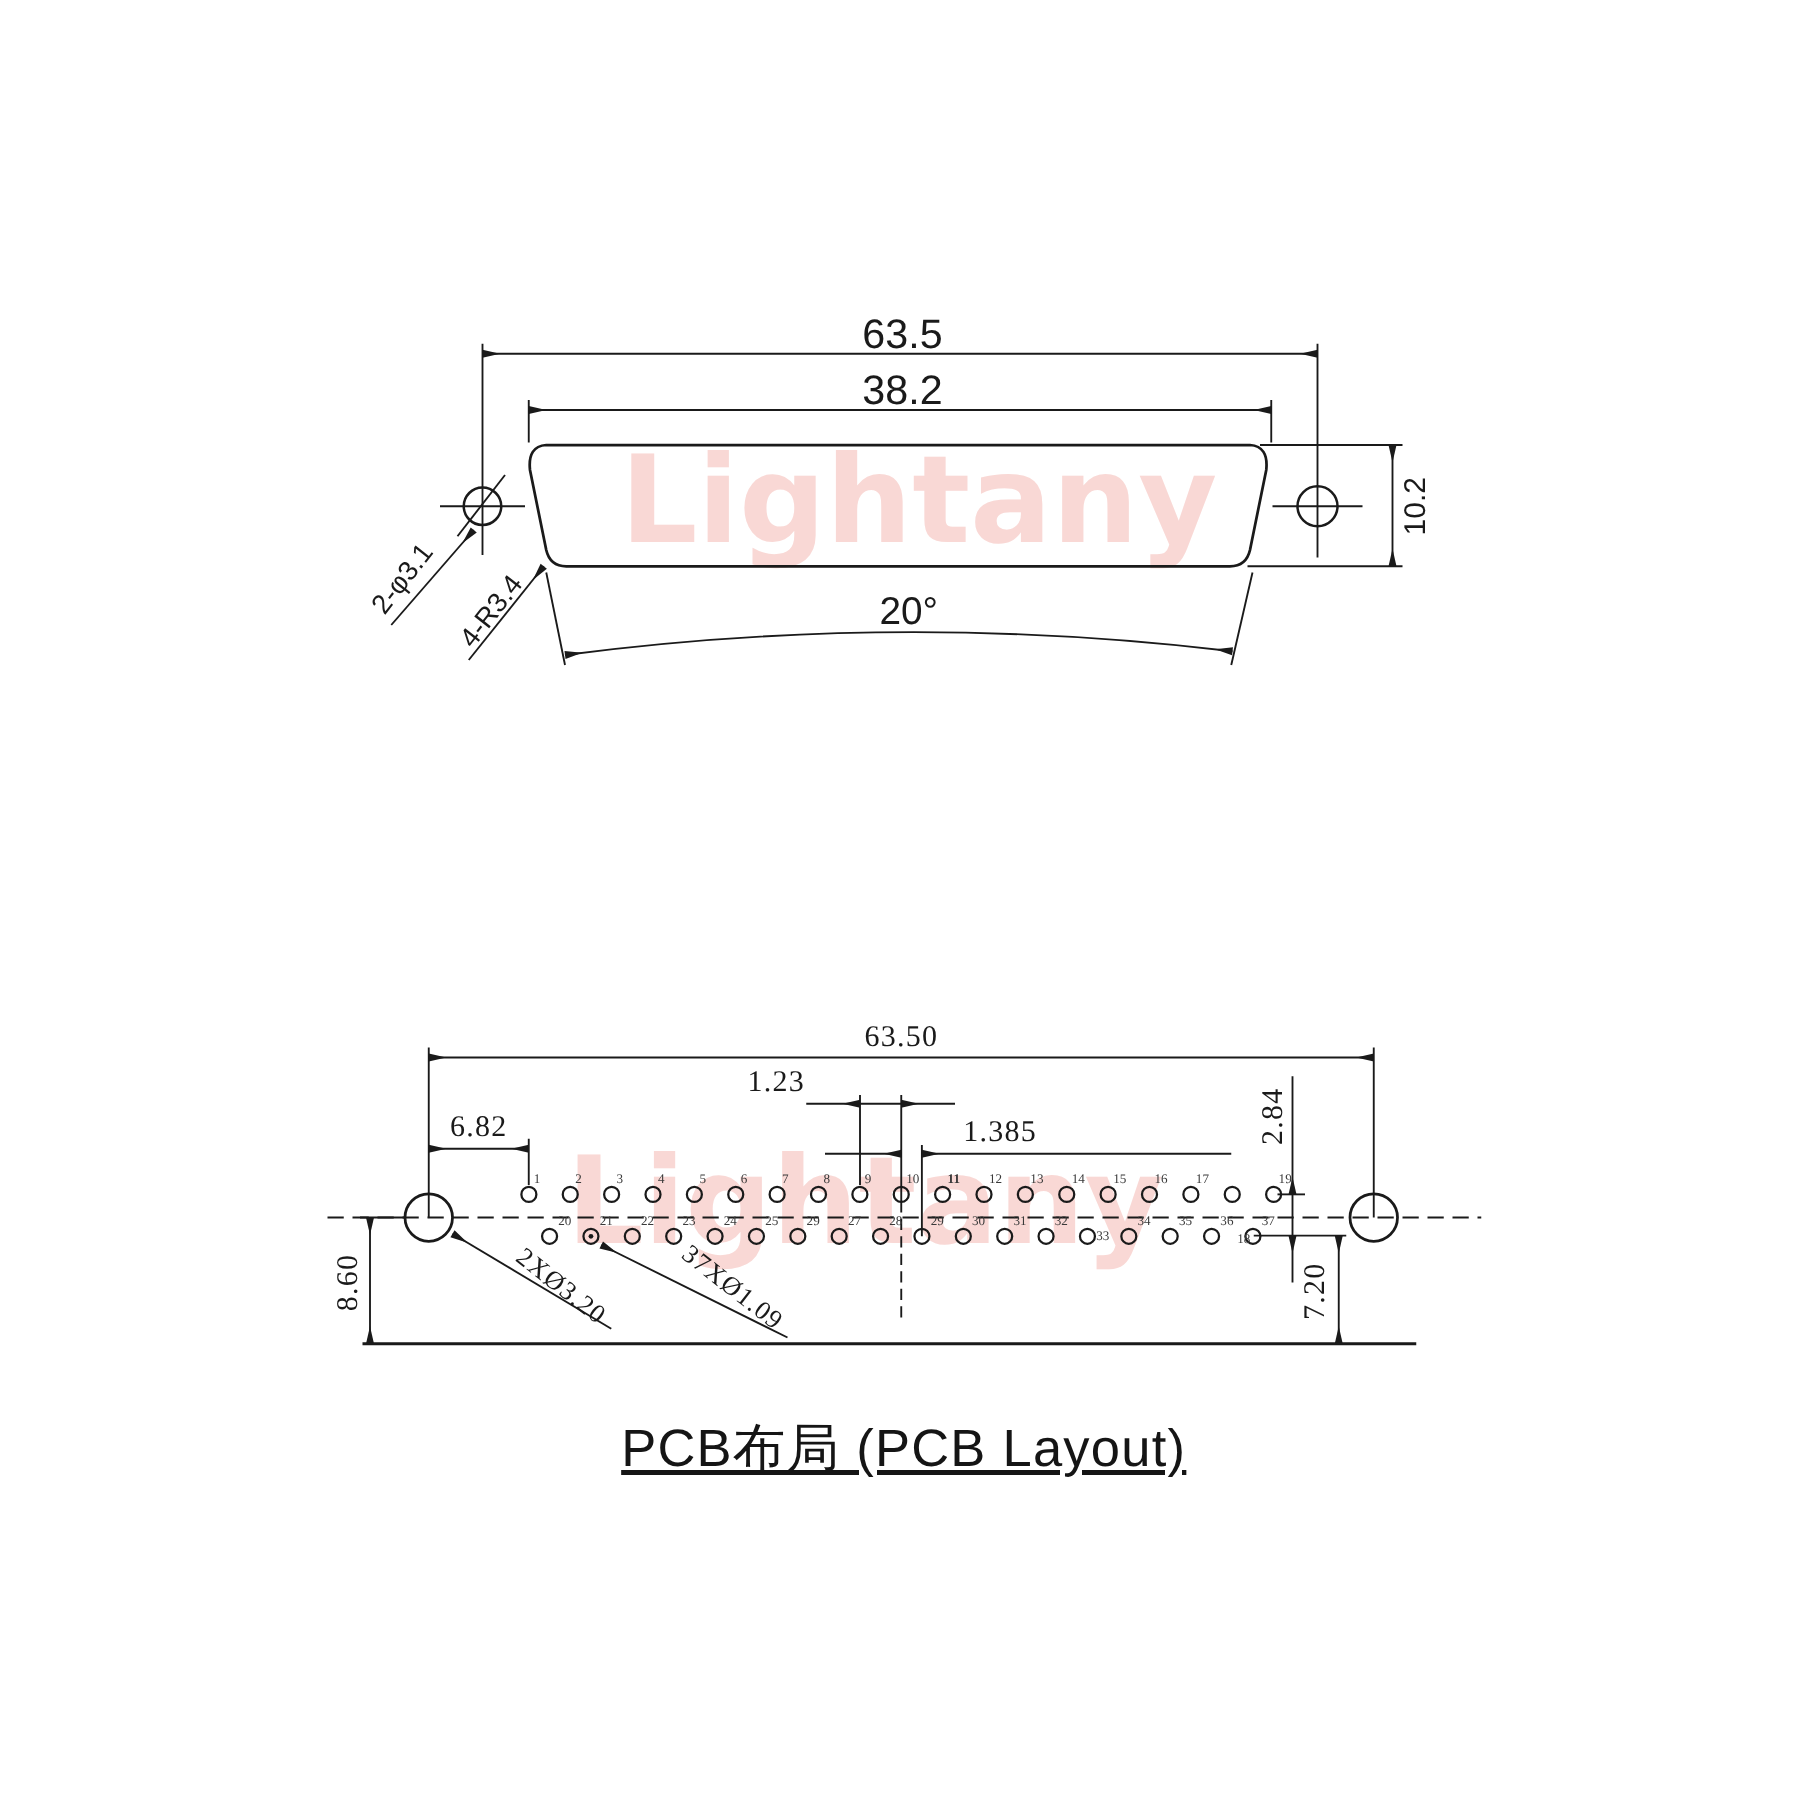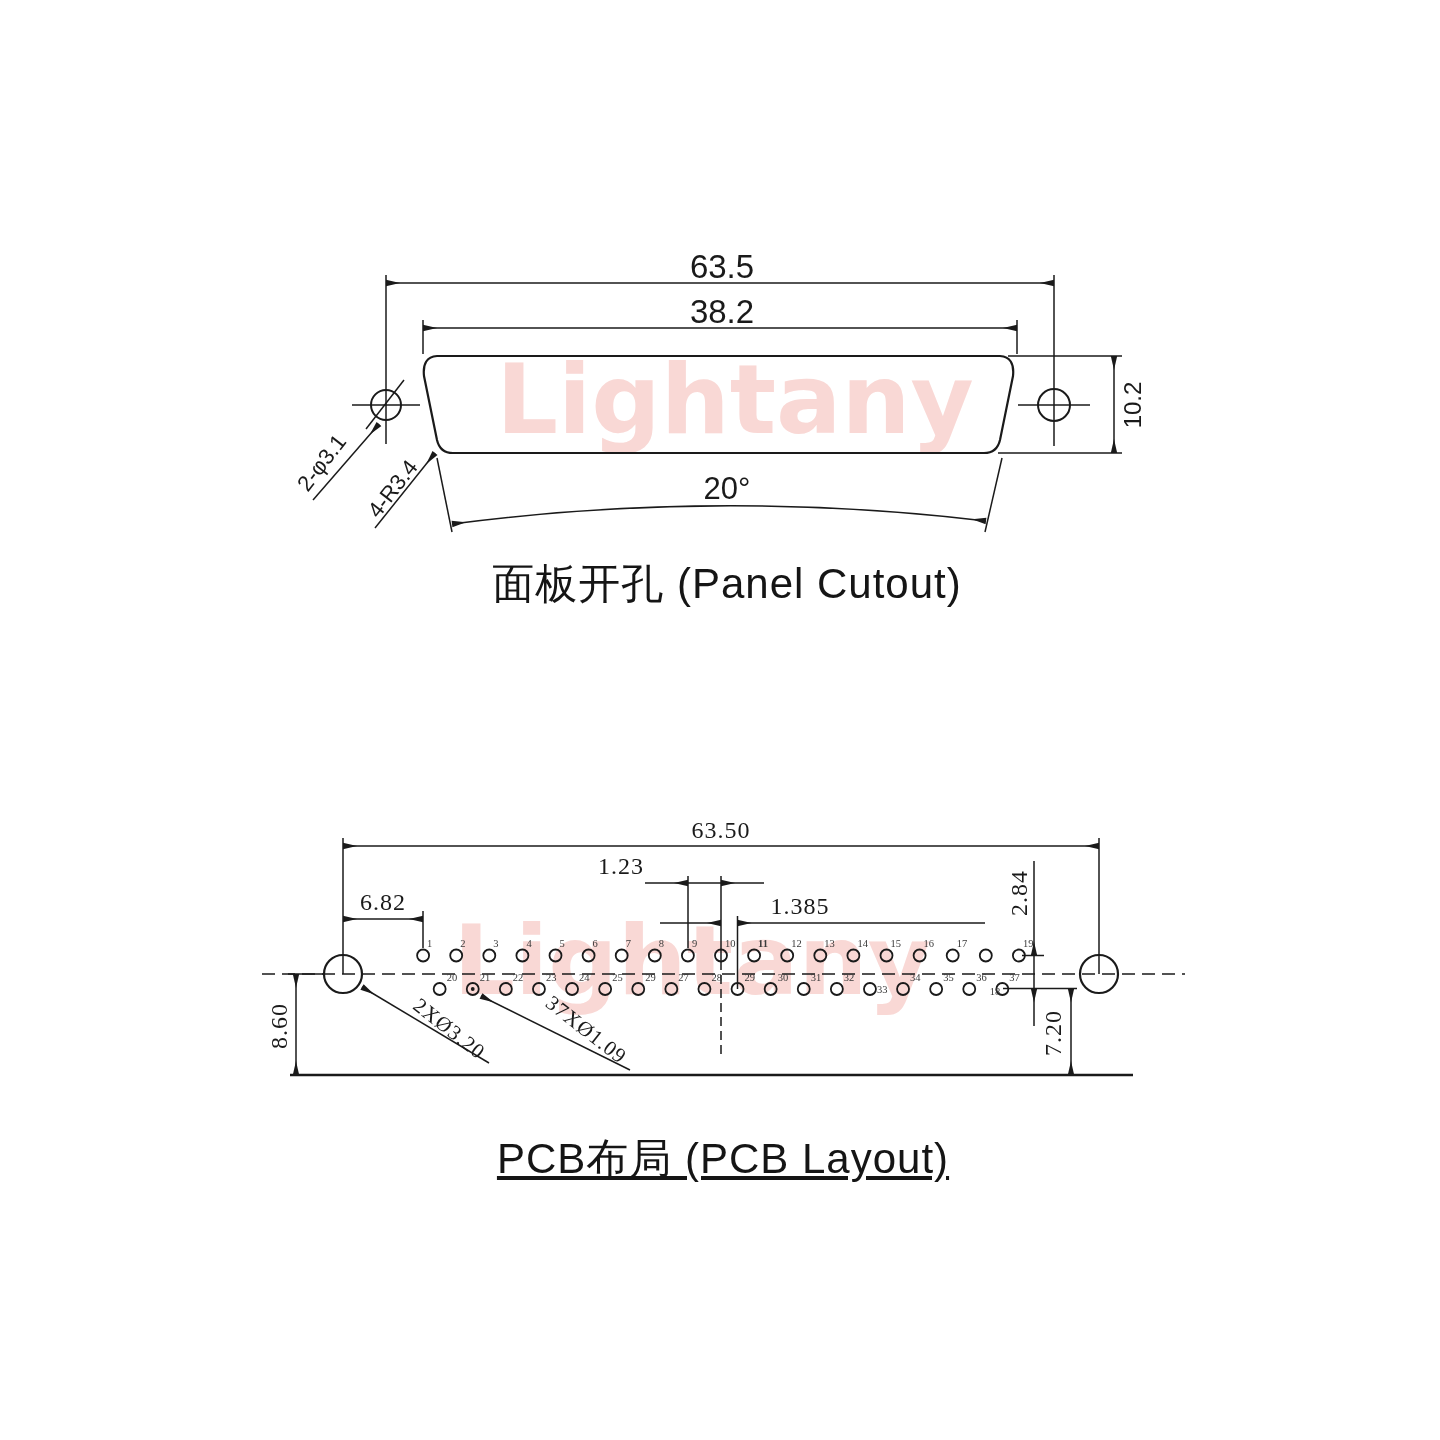--- a/index.html
+++ b/index.html
@@ -150,21 +150,20 @@
         </g>
     </g>
   </svg>
 
   <div class="lbl dimA" style="left:722px;top:267px;">63.5</div>
   <div class="lbl dimA" style="left:722px;top:312px;">38.2</div>
   <div class="lbl dimA rot90A" style="left:1133px;top:405px;font-size:24px;">10.2</div>
   <div class="lbl dimA" style="left:727px;top:489px;font-size:31px;">20°</div>
   <div class="lbl leadA" style="left:322px;top:463px;">2-φ3.1</div>
   <div class="lbl leadA" style="left:393px;top:489px;">4-R3.4</div>
-  <div class="title" style="left:727px;top:584px;">面板开孔 (Panel Cutout)</div>
 
   <div class="lbl dimS" style="left:721px;top:830px;">63.50</div>
   <div class="lbl dimS" style="left:383px;top:902px;">6.82</div>
   <div class="lbl dimS" style="left:621px;top:866px;">1.23</div>
   <div class="lbl dimS" style="left:800px;top:906px;">1.385</div>
   <div class="lbl dimS rot90S" style="left:1019px;top:893px;">2.84</div>
   <div class="lbl dimS rot90S" style="left:279px;top:1026px;">8.60</div>
   <div class="lbl dimS rot90S" style="left:1053px;top:1033px;">7.20</div>
   <div class="lbl leadS" style="left:449px;top:1029px;">2XØ3.20</div>
   <div class="lbl leadS" style="left:586px;top:1030px;">37XØ1.09</div>

